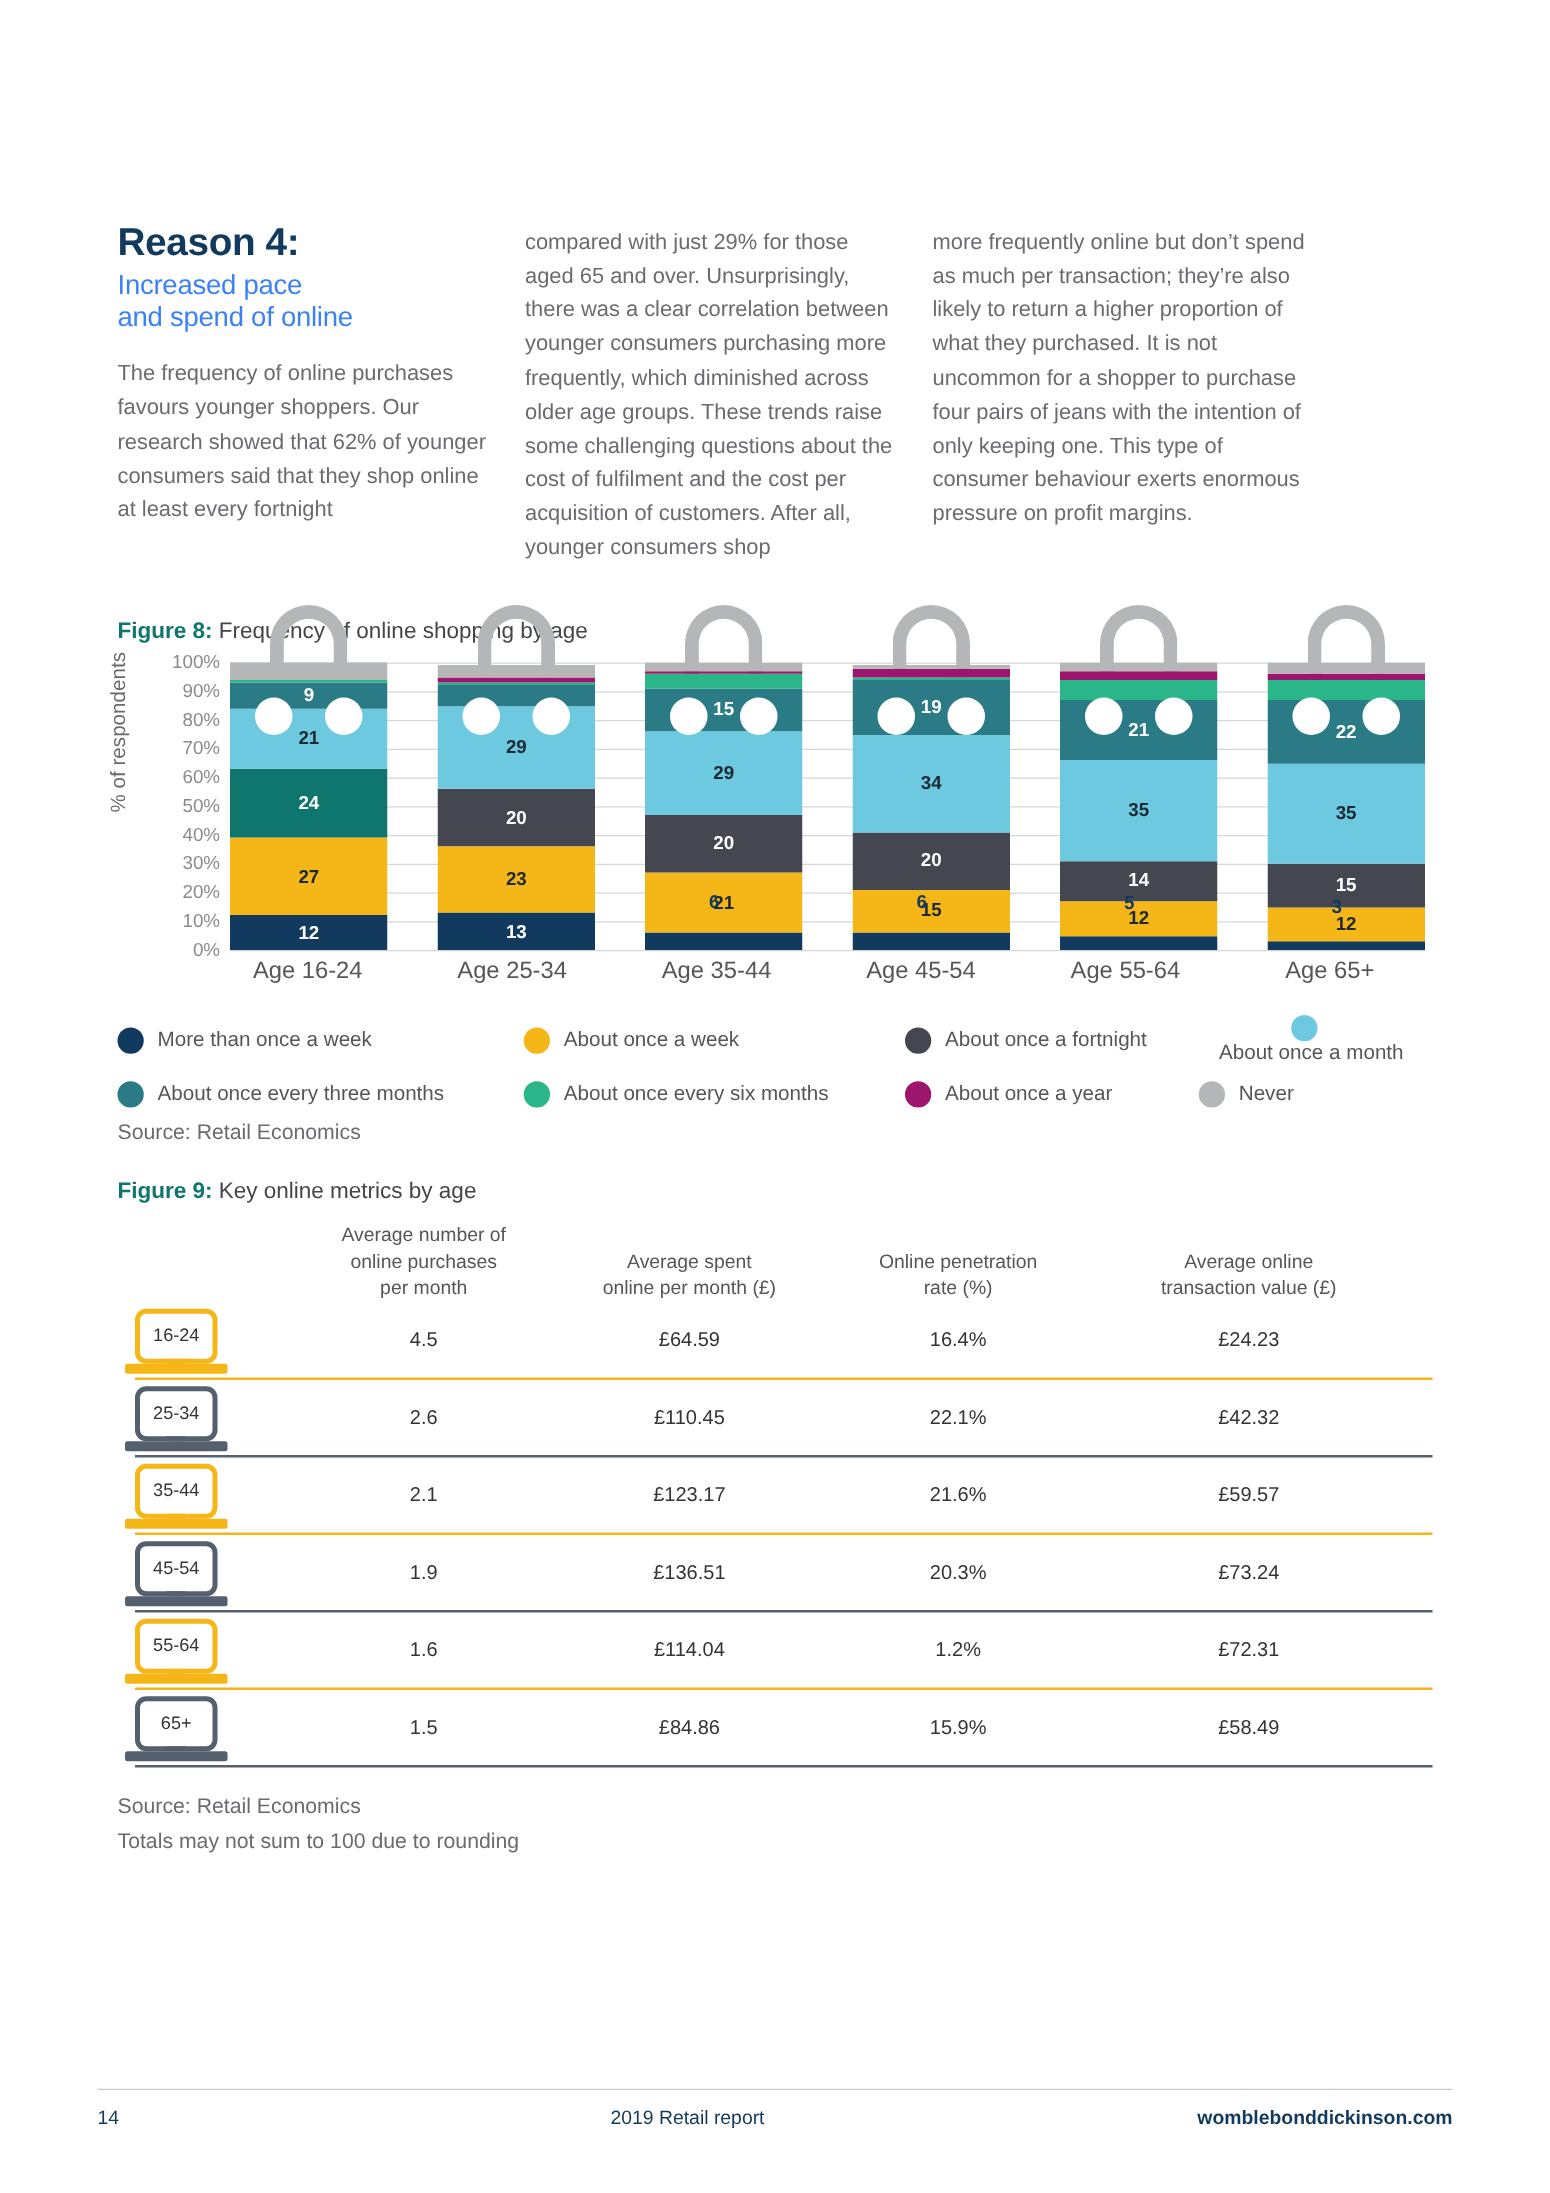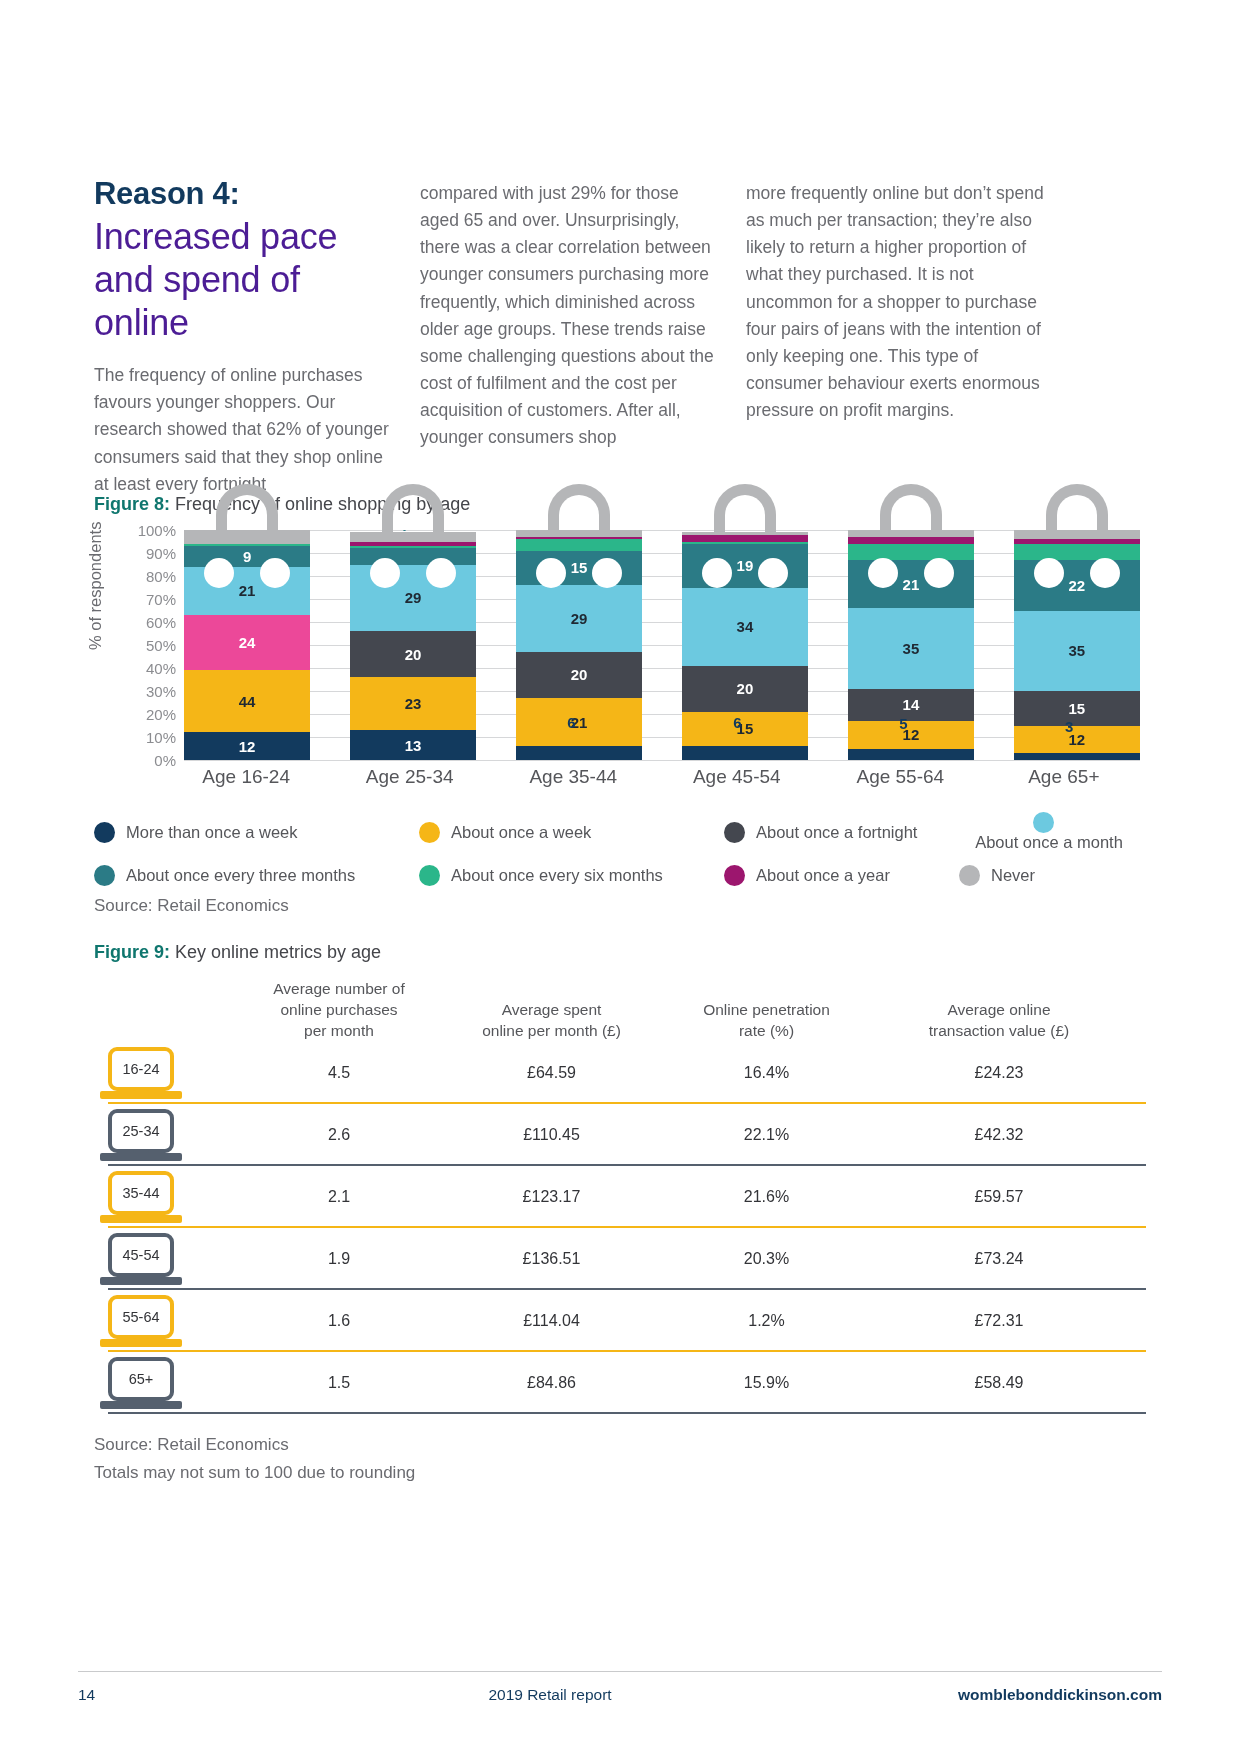--- a/index.html
+++ b/index.html
@@ -12,21 +12,21 @@
 
   
   .cols{position:absolute;left:94px;top:176px;width:1052px;display:flex;gap:0;}
   .col{width:326px;padding-right:28px;box-sizing:border-box;}
   .col2,.col3{padding-top:4px;}
   h1.reason{
     font-size:31px;font-weight:bold;color:#123a5e;margin:0 0 2px 0;
     letter-spacing:-.3px;line-height:1.18;
   }
   h2.subtitle{
-    font-size:36px;font-weight:normal;color:#4c1d95;margin:0 0 18px 0;
+    font-size:22px;font-weight:normal;color:#3b82f6;margin:0 0 18px 0;
     line-height:1.2;letter-spacing:-.2px;
   }
   p.body{
     font-size:17.5px;line-height:1.55;color:#6a6b70;margin:0;
   }
 
   
   .figcap{position:absolute;font-size:18px;color:#44454a;}
   .figcap b{color:#0f766e;font-weight:bold;}
 
@@ -166,23 +166,23 @@
           <div class="gl" style="top: 0px;"></div>
         </div>
       <div class="bars" id="bars">
           <div class="barwrap">
             <div class="handle"></div>
             <div class="bag">
               <div class="seg" style="bottom: 0px; height: 27.6px; background: rgb(18, 58, 94);">
                 <span style="color: rgb(255, 255, 255);">12</span>
               </div>
               <div class="seg" style="bottom: 27.6px; height: 62.1px; background: rgb(245, 182, 23);">
-                <span style="color: rgb(31, 41, 51);">44</span>
-              </div>
-              <div class="seg" style="bottom: 89.7px; height: 55.2px; background: #ec4899;">
+                <span style="color: rgb(31, 41, 51);">27</span>
+              </div>
+              <div class="seg" style="bottom: 89.7px; height: 55.2px; background: #0f766e;">
                 <span style="color: rgb(255, 255, 255);">24</span>
               </div>
               <div class="seg" style="bottom: 144.9px; height: 48.3px; background: rgb(108, 201, 224);">
                 <span style="color: rgb(31, 41, 51);">21</span>
               </div>
               <div class="seg" style="bottom: 193.2px; height: 20.7px; background: rgb(43, 123, 134);">
                 <span style="color: rgb(255, 255, 255);">9</span>
               </div>
               <div class="seg" style="bottom: 213.9px; height: 2.3px; background: rgb(43, 182, 138);"></div>
               <div class="seg" style="bottom: 216.2px; height: 16.1px; background: rgb(181, 182, 184);"></div>

